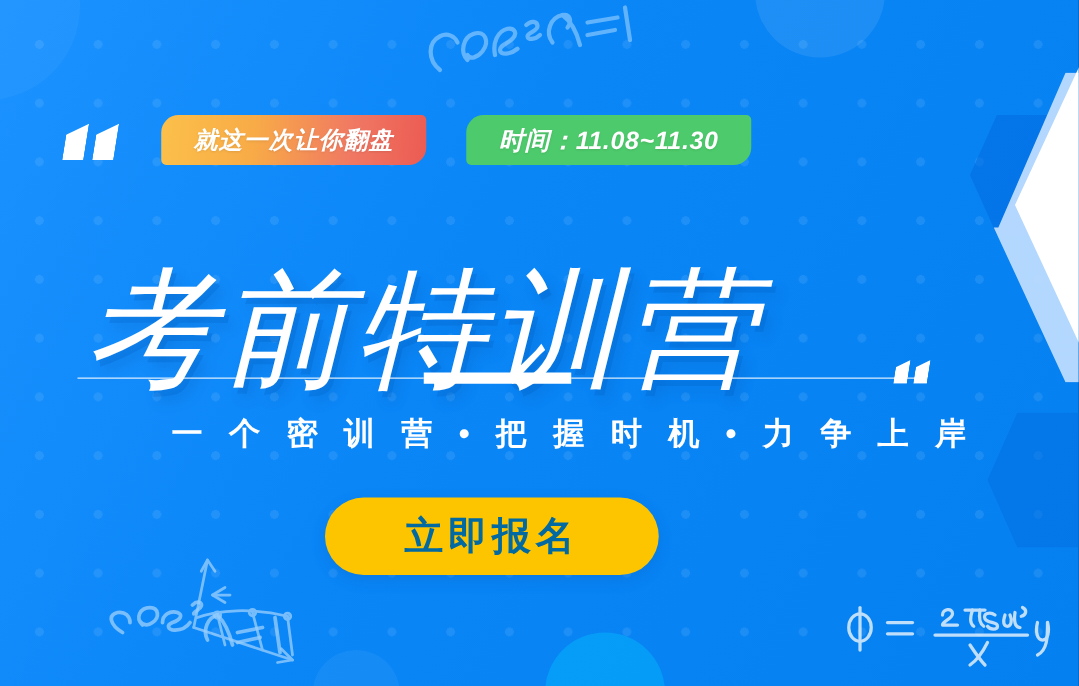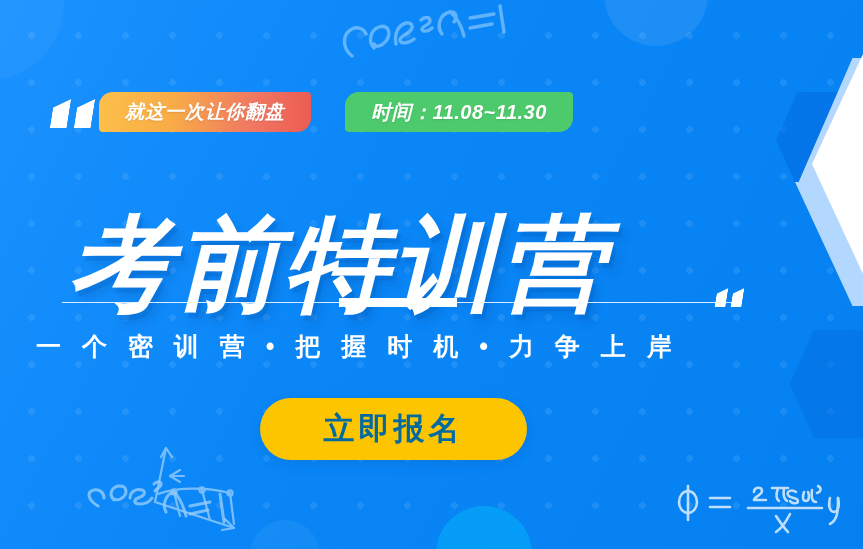--- a/index.html
+++ b/index.html
@@ -110,21 +110,21 @@
     inset: 0;
   }
 
   
   .tag-row {
     position: absolute;
     left: 52px;
     top: 92px;
     display: flex;
     align-items: center;
-    gap: 2px;
+    gap: 32px;
   }
   .quote-mark {
     display: flex;
     gap: 7px;
     margin-right: 4px;
     margin-top: 2px;
   }
   .quote-mark i {
     display: block;
     width: 17px;
@@ -148,32 +148,31 @@
     border-radius: 14px 4px 14px 4px;
     text-shadow: 0 1px 2px rgba(0,0,0,0.10);
   }
   .badge-promo {
     background: linear-gradient(95deg, #fcc04a 0%, #f8ab47 35%, #f07863 72%, #ec5b52 100%);
   }
   .badge-date {
     background: #4dca6b;
     font-size: 20px;
     letter-spacing: 0.5px;
-    margin-left: 32px;
   }
 
   
   .headline {
     position: absolute;
     left: 68px;
     top: 142px;
     color: #ffffff;
     font-size: 104px;
     line-height: 1;
-    font-weight: bold;
+    font-weight: normal;
     font-style: italic;
     letter-spacing: 4px;
     white-space: nowrap;
     text-shadow:
       3px 5px 0 rgba(0, 86, 180, 0.22),
       6px 9px 10px rgba(0, 70, 150, 0.20);
   }
 
   
   .divider {
@@ -210,27 +209,26 @@
     clip-path: polygon(100% 0%, 100% 100%, 0% 100%, 0% 30%);
     transform: skewX(-9deg);
   }
 
   
   .subtitle {
     position: absolute;
     left: 0;
     top: 330px;
     width: 780px;
-    text-align: left;
+    text-align: right;
     color: #ffffff;
     font-size: 25px;
     font-weight: bold;
     letter-spacing: 7px;
     white-space: nowrap;
-    padding-left: 36px;
   }
 
   
   .cta {
     position: absolute;
     left: 260px;
     top: 398px;
     width: 267px;
     height: 62px;
     border: none;

